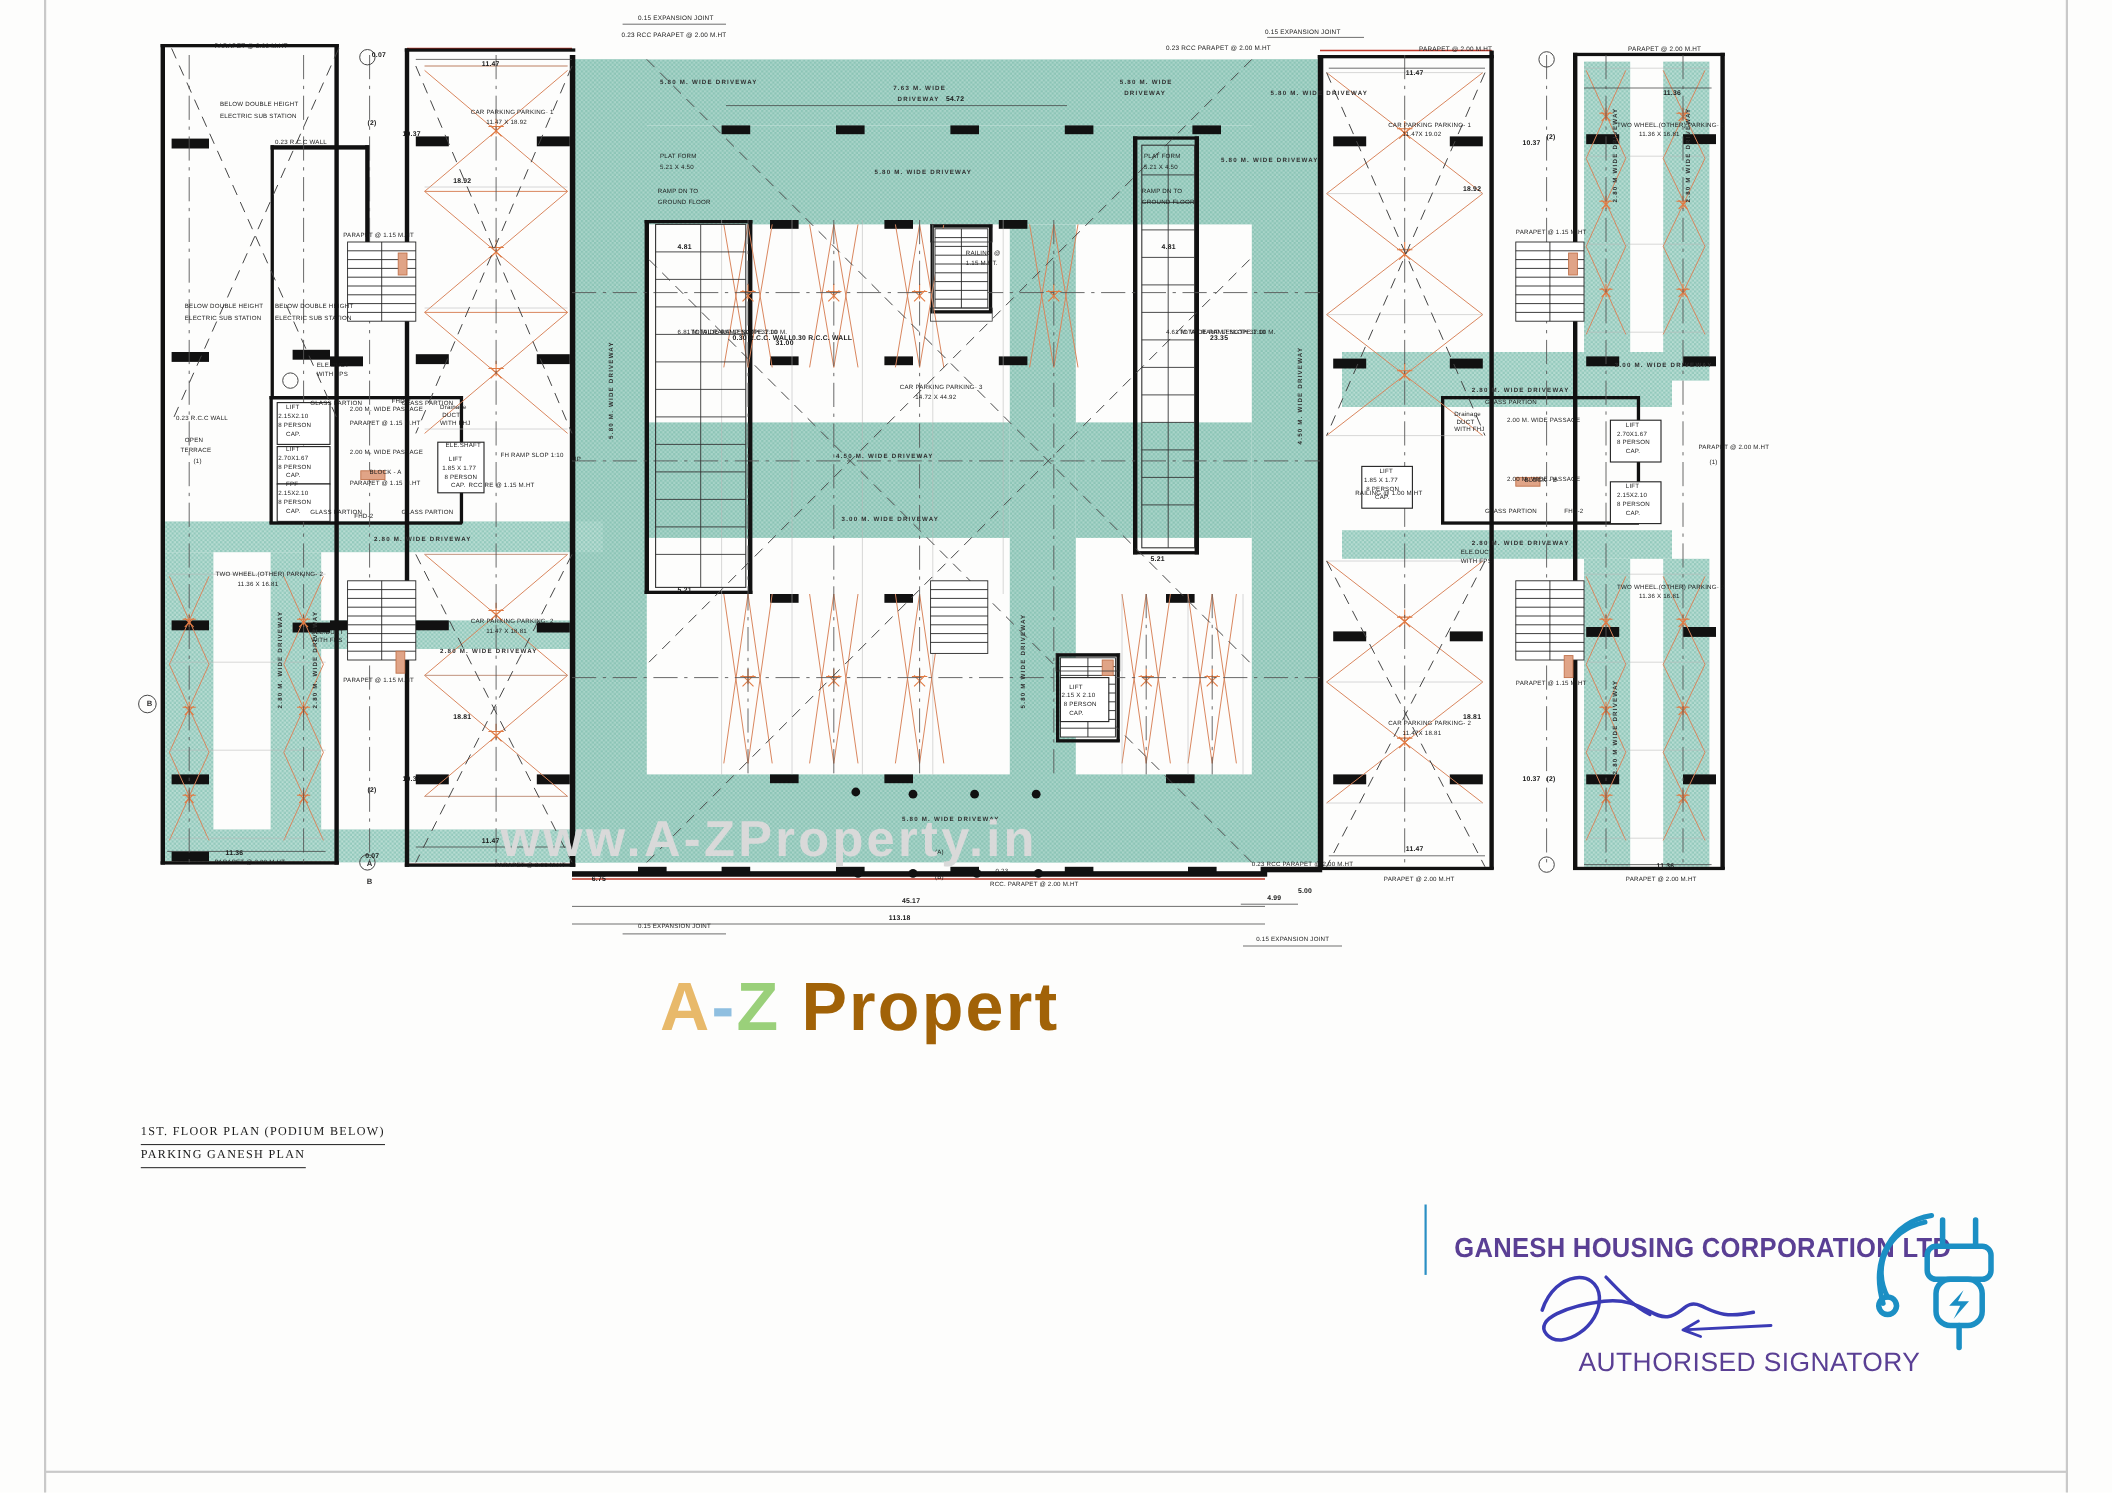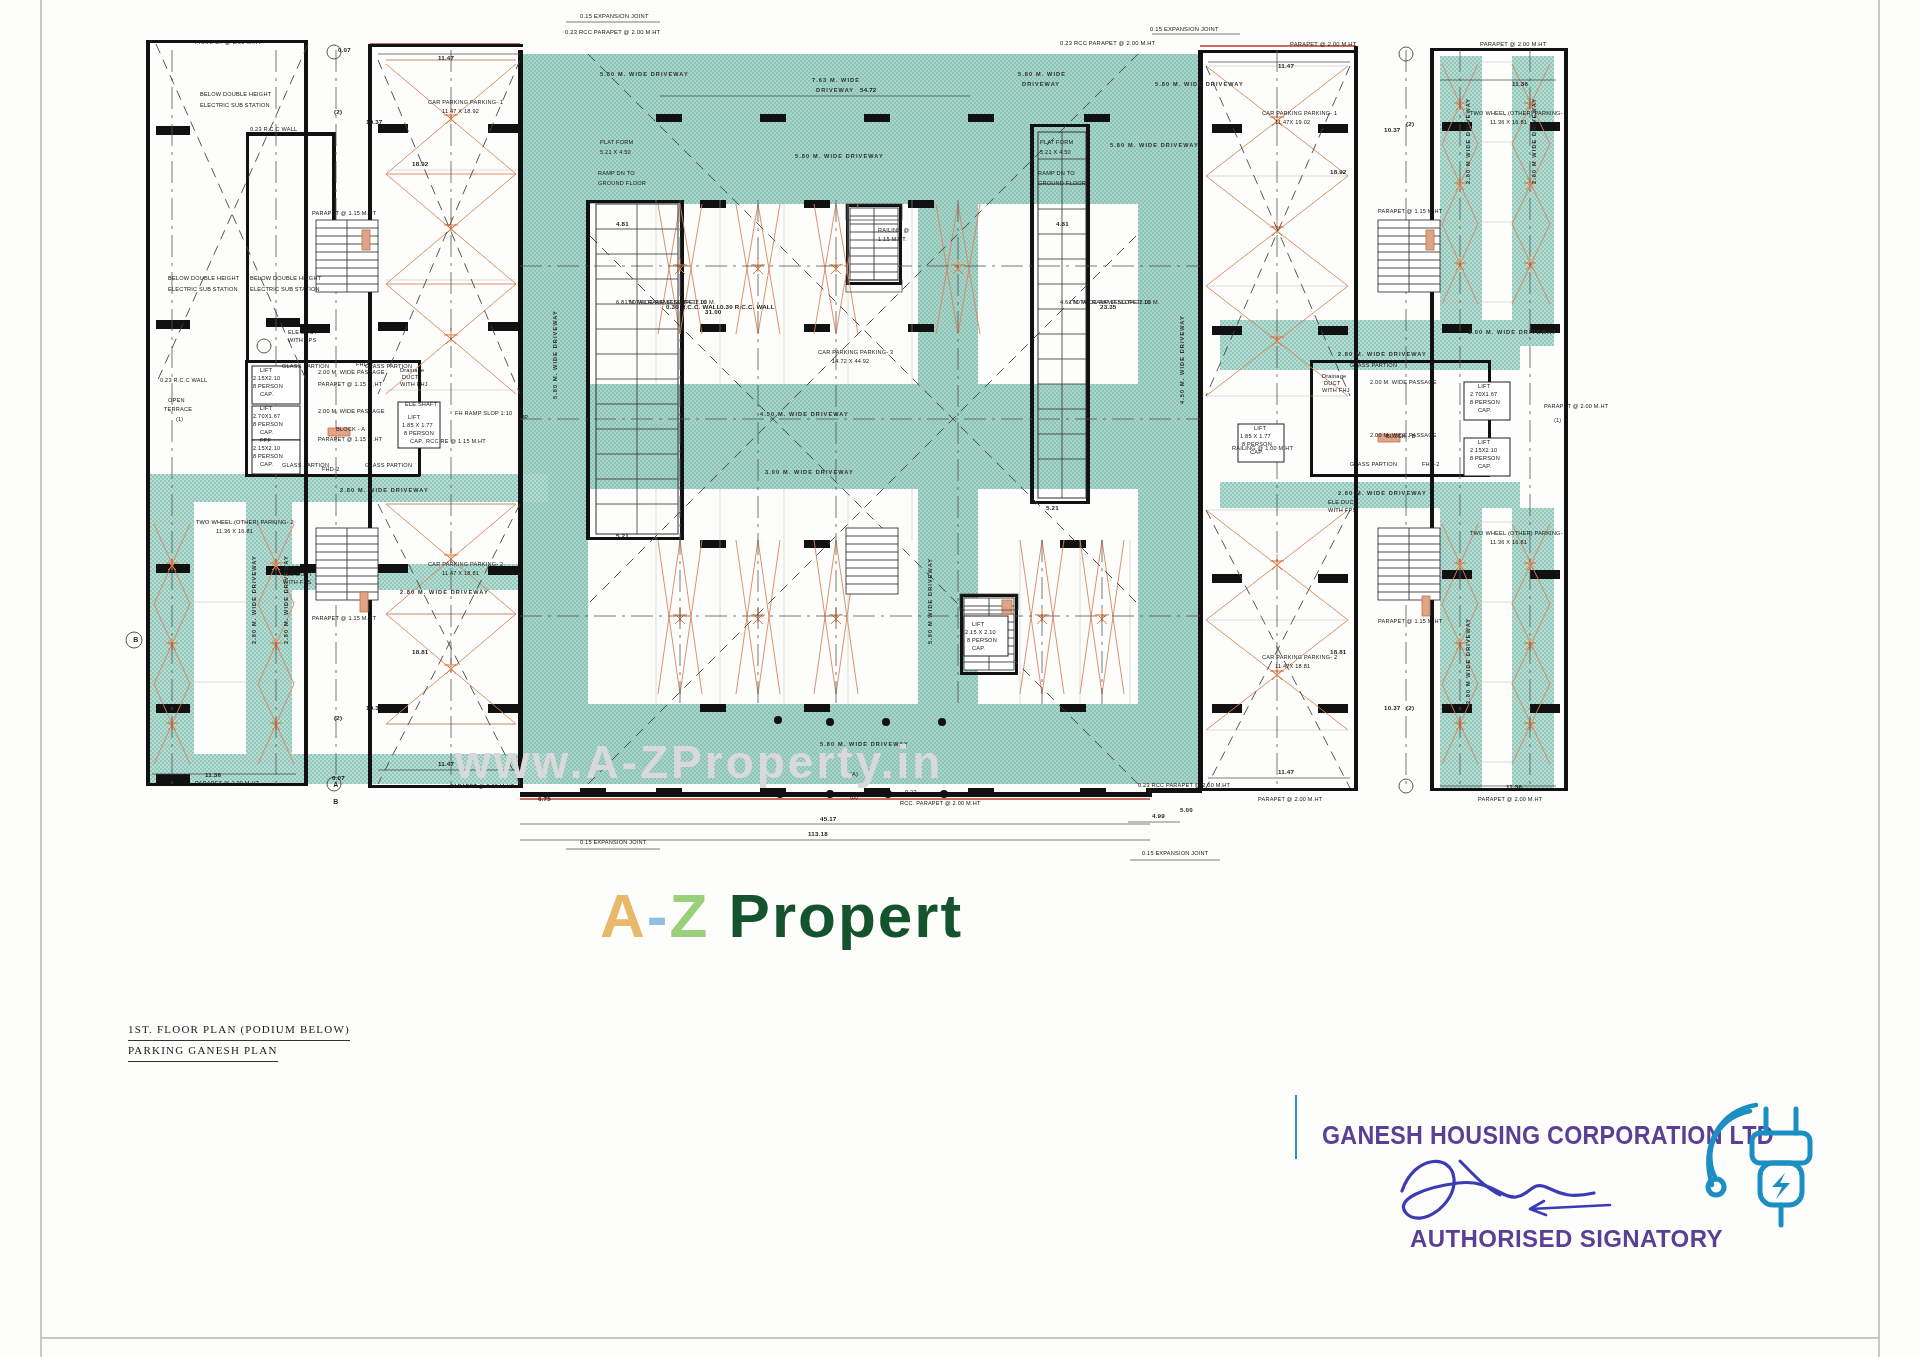--- a/index.html
+++ b/index.html
@@ -15,37 +15,37 @@
   
   #drawing{position:absolute;left:60px;top:4px;width:1800px;height:1010px;}
   #drawing svg{position:absolute;left:0;top:0;}
 
   
   #wm1{position:absolute;left:455px;top:735px;font-size:46px;letter-spacing:3px;
        color:#d9d9d9;font-weight:700;white-space:nowrap;font-family:"Liberation Sans",sans-serif;}
   #wm2{position:absolute;left:600px;top:880px;font-size:62px;letter-spacing:2px;
        font-weight:700;white-space:nowrap;font-family:"Liberation Sans",sans-serif;}
   #wm2 .a{color:#e8b96a;}#wm2 .dash{color:#8fbfe0;}#wm2 .z{color:#9ad07a;}
-  #wm2 .p{color:#14532d;}
+  #wm2 .p{color:#a16207;}
 
   
   #caption{position:absolute;left:128px;top:1020px;font-size:11px;color:#1a1a1a;
            font-family:"Liberation Serif",serif;letter-spacing:1.2px;line-height:19px;}
   #caption div{border-bottom:1px solid #333;display:inline-block;padding-bottom:1px;}
 
   
   #titleblock{position:absolute;left:1050px;top:1085px;width:800px;height:200px;}
   #tb-left{position:absolute;left:20px;top:14px;width:200px;text-align:left;line-height:30px;}
   #tb-line1{font-size:26px;color:#1c6fa8;font-weight:400;}
   #tb-line2{font-size:29px;color:#0a5c96;font-weight:700;}
   #tb-div{position:absolute;left:245px;top:10px;width:2px;height:64px;background:#2b8fc4;}
   #tb-company{position:absolute;left:272px;top:36px;font-size:25px;font-weight:700;
               color:#5a3f94;font-family:"Liberation Sans",sans-serif;letter-spacing:.3px;
               transform:scaleX(.93);transform-origin:left center;white-space:nowrap;}
-  #tb-auth{position:absolute;left:360px;top:140px;font-size:24px;font-weight:700;
+  #tb-auth{position:absolute;left:385px;top:140px;font-size:24px;font-weight:400;
            color:#5a3f94;letter-spacing:.4px;white-space:nowrap;}
   #tb-sign{position:absolute;left:330px;top:62px;}
   #tb-logo{position:absolute;left:640px;top:6px;}
 </style>
 </head>
 <body>
 
 <div id="page">
 
   <div class="scan-edge" id="edge-left"></div>

